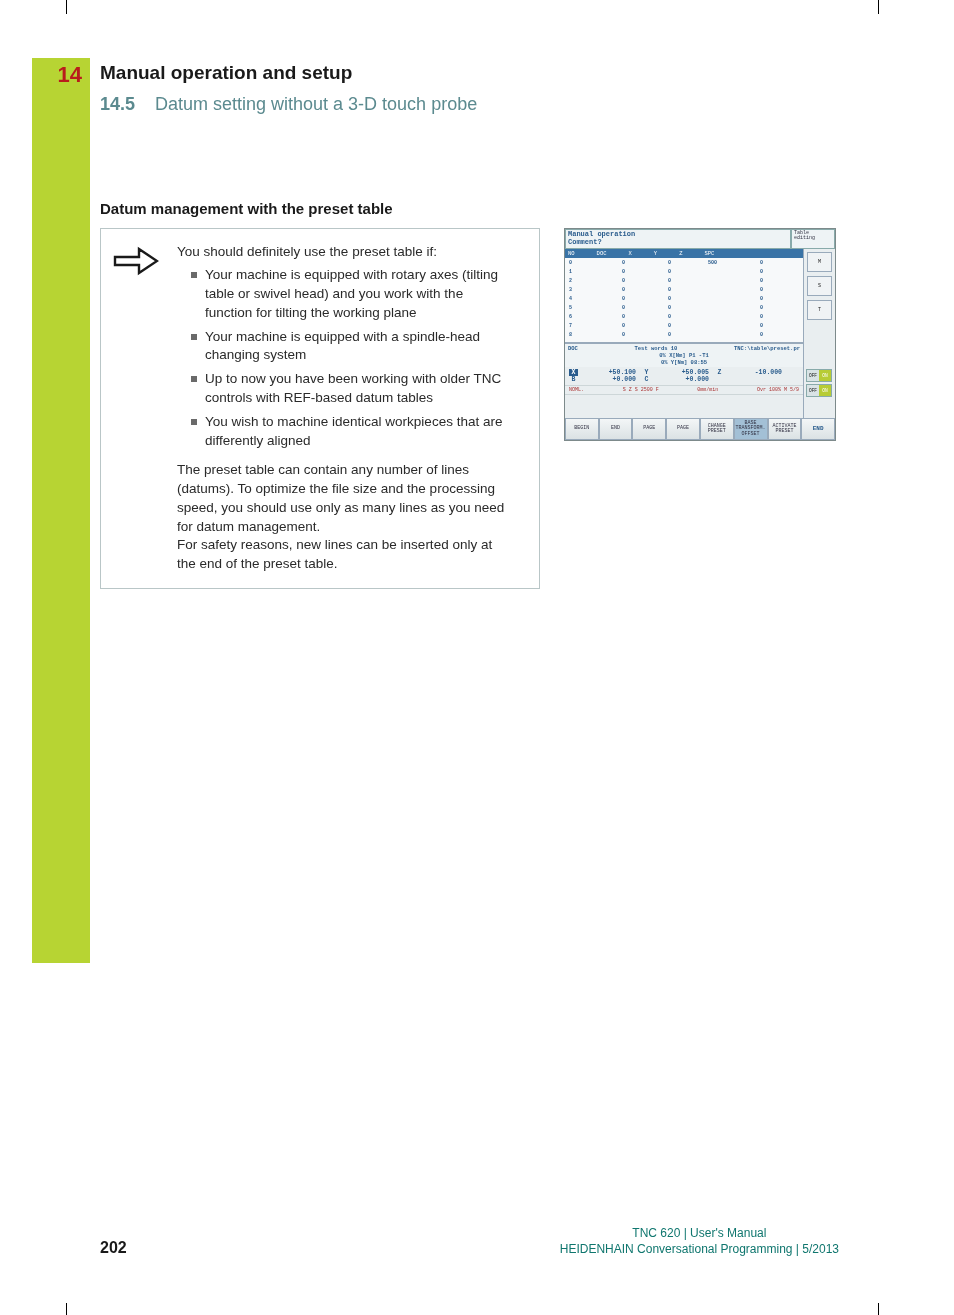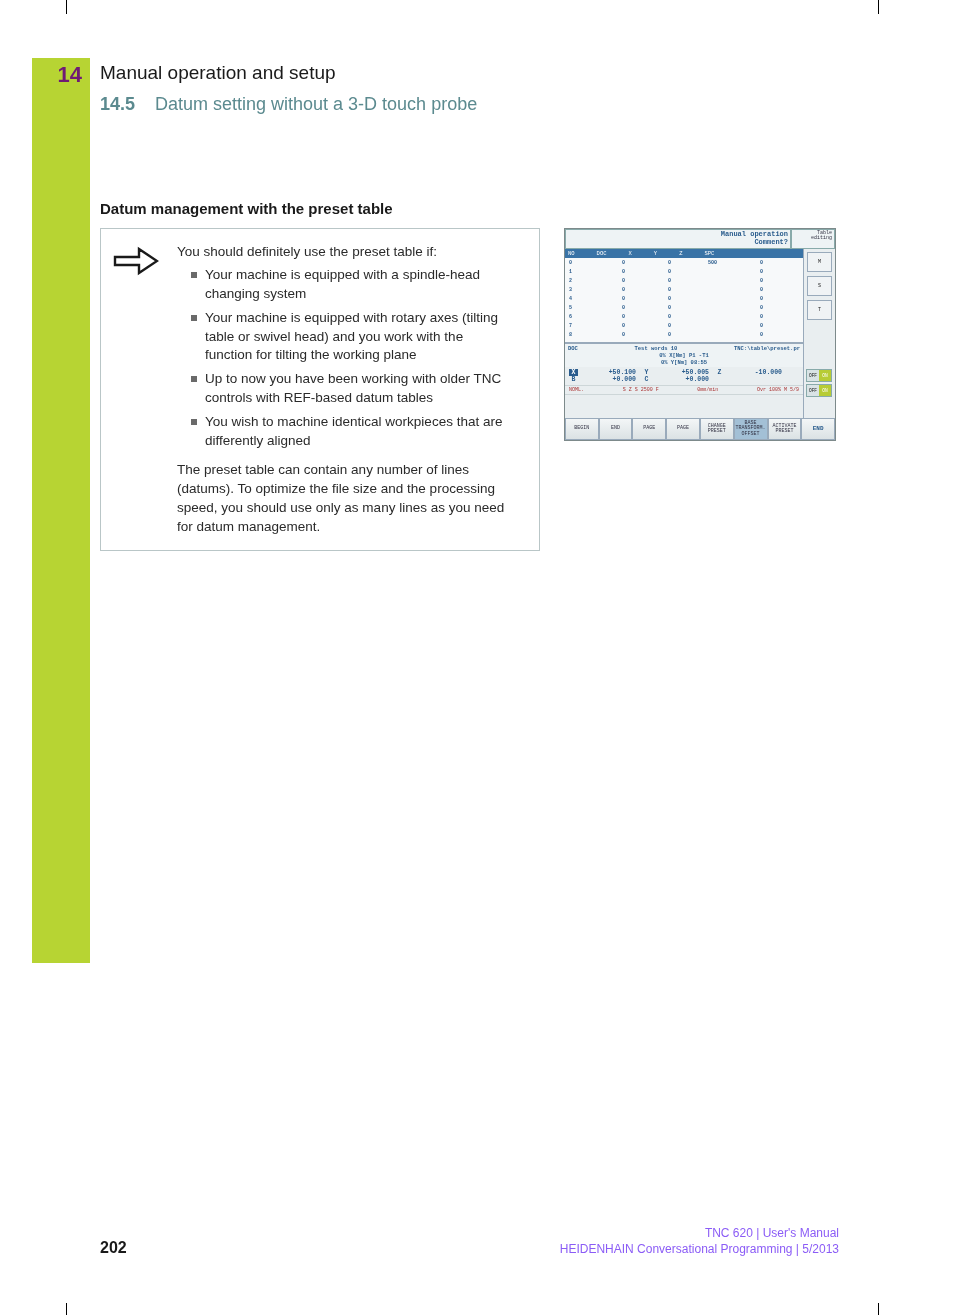--- a/index.html
+++ b/index.html
@@ -26,32 +26,32 @@
       height: 905px;
       background: #b7d433;
     }
     .chapter-num-box {
       position: absolute;
       left: 32px;
       top: 58px;
       width: 58px;
       height: 30px;
       background: #b7d433;
-      color: #701a75;
+      color: #b91c1c;
       font-weight: bold;
       font-size: 22px;
       text-align: right;
       padding: 4px 8px 0 0;
     }
     .chapter-title {
       position: absolute;
       left: 100px;
       top: 62px;
       font-size: 19px;
-      font-weight: normal;
+      font-weight: bold;
       color: #1a1a1a;
     }
     .section-line {
       position: absolute;
       left: 100px;
       top: 94px;
       font-size: 18px;
       font-weight: bold;
       color: #5b8a8f;
     }
@@ -121,21 +121,20 @@
       height: 213px;
       border: 1px solid #7d8a8b;
       background: #e9eef0;
       font-family: "Courier New", monospace;
       font-size: 7px;
       overflow: hidden;
     }
     .scr-header {
       display: flex;
       height: 20px;
-      text-align: right;
     }
     .scr-header .mode {
       flex: 1;
       border: 1px solid #8aa;
       padding: 1px 2px;
       background: #eef3f5;
       color: #2a5c8d;
       font-weight: bold;
       line-height: 1.1;
     }
@@ -244,21 +243,21 @@
     .footer {
       position: absolute;
       left: 100px;
       bottom: 58px;
       right: 115px;
       display: flex;
       justify-content: space-between;
       align-items: flex-end;
     }
     .page-num { font-size: 16px; font-weight: bold; }
-    .footer-text { text-align: right; font-size: 12px; line-height: 1.35; color: #8b5cf6; }
+    .footer-text { text-align: center; font-size: 12px; line-height: 1.35; color: #0f766e; }
   </style>
 </head>
 <body>
 
 <div class="page-border-top"></div>
 <div class="page-border-bottom"></div>
 
 <div class="green-sidebar"></div>
 <div class="chapter-num-box">14</div>
 <div class="chapter-title">Manual operation and setup</div>
@@ -270,26 +269,27 @@
 <div class="info-box">
   <div class="info-box-inner">
     <div class="arrow-icon">
       <svg viewBox="0 0 46 32">
         <path d="M2 12 L26 12 L26 4 L44 16 L26 28 L26 20 L2 20 Z" fill="none" stroke="#1a1a1a" stroke-width="2.4" stroke-linejoin="miter"></path>
       </svg>
     </div>
     <div class="info-text">
       <div class="intro">You should definitely use the preset table if:</div>
       <ul>
+        <li>Your machine is equipped with rotary axes (tilting table or swivel head) and you work with the function for tilting the working plane</li>
         <li>Your machine is equipped with a spindle-head changing system</li>
-        <li>Your machine is equipped with rotary axes (tilting table or swivel head) and you work with the function for tilting the working plane</li>
         <li>Up to now you have been working with older TNC controls with REF-based datum tables</li>
         <li>You wish to machine identical workpieces that are differently aligned</li>
       </ul>
       <p>The preset table can contain any number of lines (datums). To optimize the file size and the processing speed, you should use only as many lines as you need for datum management.</p>
+      <p>For safety reasons, new lines can be inserted only at the end of the preset table.</p>
     </div>
   </div>
 </div>
 
 <div class="screenshot">
   <div class="scr-header">
     <div class="mode">
       <span>Manual operation</span><br>
       <span>Comment?</span>
     </div>

